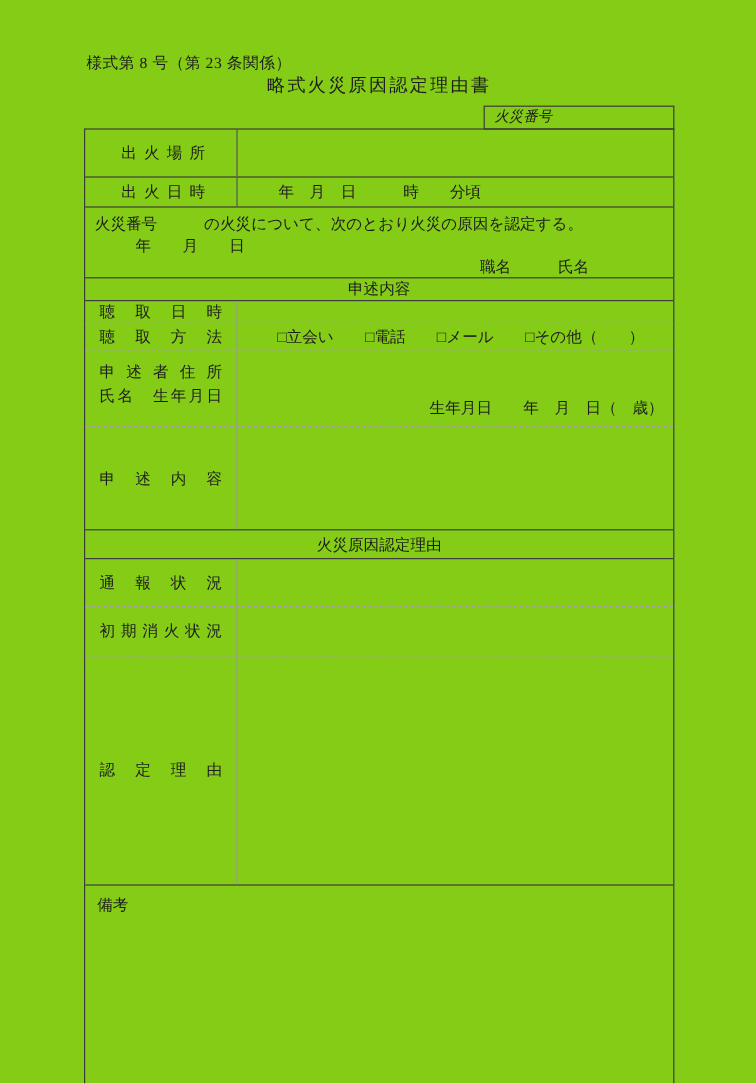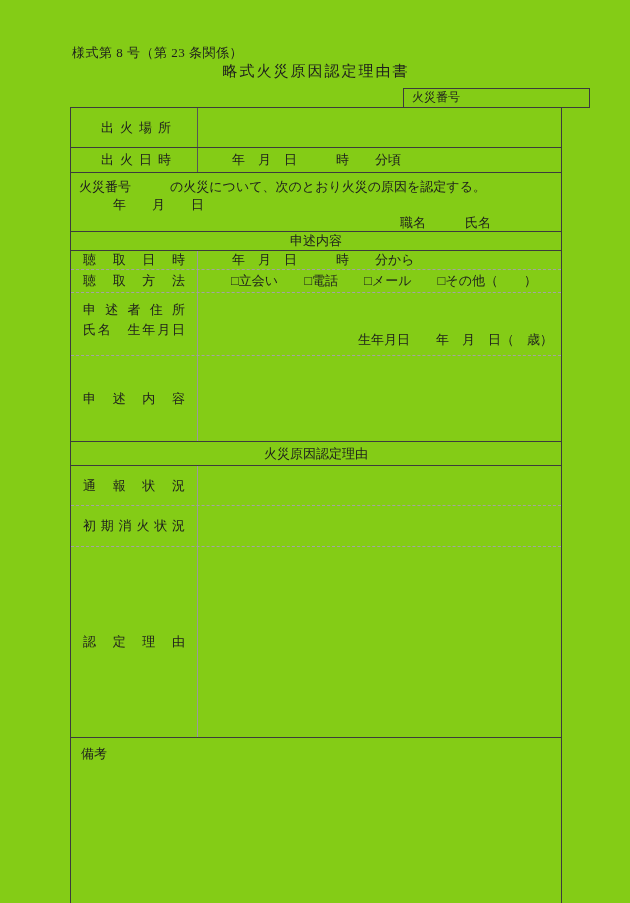--- a/index.html
+++ b/index.html
@@ -4,23 +4,23 @@
 <style>
   html,body { margin:0; padding:0; background:#ffffff; }
   .page {
     position:relative; width:630px; height:903px; background:#84cc16;
     font-family:"Liberation Serif","DejaVu Serif",serif;
     color:#1d1d1d; overflow:hidden;
   }
   .form-no { position:absolute; left:72px; top:44px; font-size:13px; letter-spacing:0.5px; }
   .doc-title { position:absolute; left:70px; top:62px; width:492px; text-align:center;
                font-size:15px; letter-spacing:2px; }
-  .fire-no-box { position:absolute; left:403px; top:88px; width:187px; height:20px;
+  .fire-no-box { position:absolute; left:403px; top:88px; width:159px; height:20px;
                  border:1px solid #3c3c3c; box-sizing:border-box; font-size:12px;
-                 line-height:17px; padding-left:8px; }
+                 line-height:17px; padding-left:8px;font-style:italic; }
   .form-table { position:absolute; left:70px; top:107px; width:492px; height:844px;
                 border:1px solid #3c3c3c; box-sizing:border-box; display:flex;
                 flex-direction:column; font-size:13px; }
   .row { display:flex; box-sizing:border-box; }
   .b-solid { border-bottom:1px solid #3c3c3c; }
   .b-dash  { border-bottom:1px dashed #a3a3a3; }
   .label-cell { flex:0 0 127px; box-sizing:border-box; display:flex; flex-direction:column;
                 justify-content:center; border-right:1px solid #565656; }
   .lightdiv { border-right-color:#9b9b9b; }
   .jlabel { text-align:justify; text-align-last:justify; padding:0 12px; }
@@ -71,21 +71,20 @@
     </div>
 
     <div class="row b-solid header-row" style="height:19px;">
       <div>申述内容</div>
     </div>
 
     <div class="row b-dash" style="height:19px;">
       <div class="label-cell lightdiv">
         <div class="jlabel">聴取日時</div>
       </div>
-      <div class="value-cell">年　月　日　　　時　　分から</div>
     </div>
 
     <div class="row b-dash" style="height:23px;">
       <div class="label-cell lightdiv">
         <div class="jlabel">聴取方法</div>
       </div>
       <div class="value-cell" style="padding-left:33px;">□立会い　　□電話　　□メール　　□その他（　　）</div>
     </div>
 
     <div class="row b-dash" style="height:63px;">

